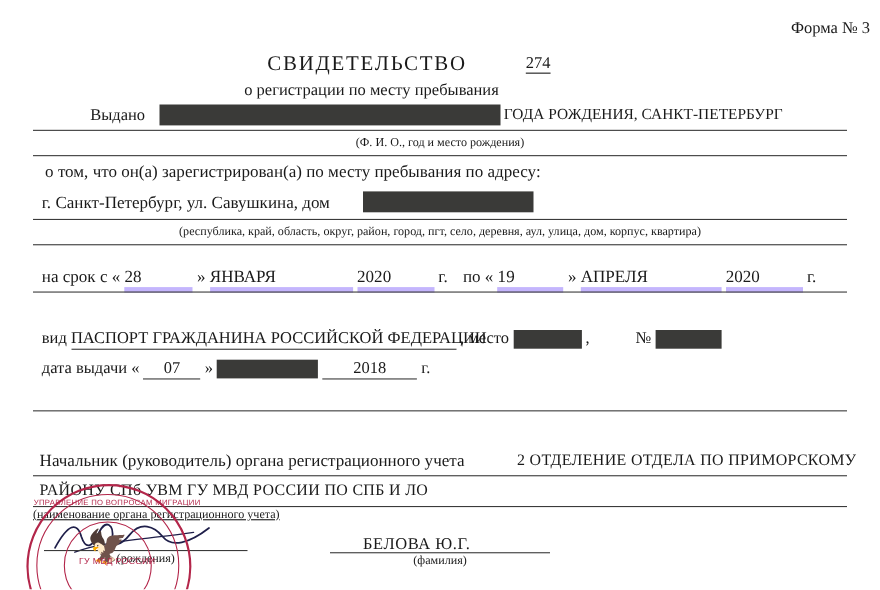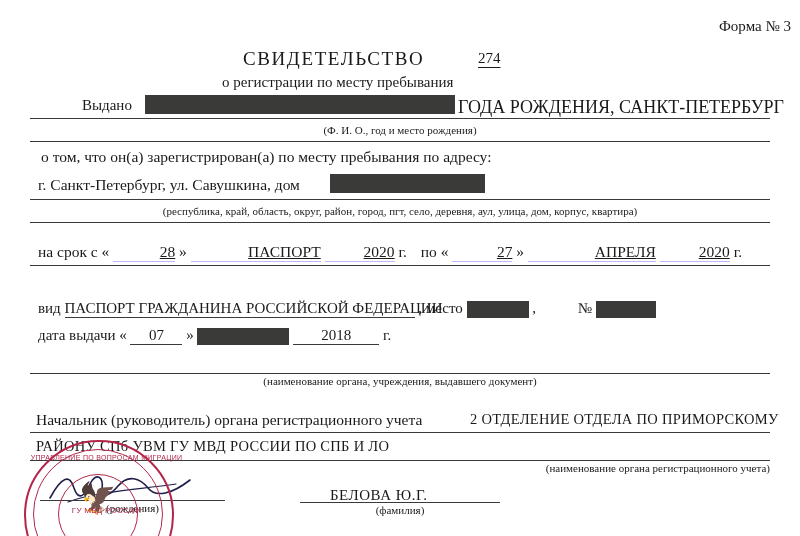--- a/index.html
+++ b/index.html
@@ -47,38 +47,38 @@
     left: 222px;
     top: 74px;
     font-size: 15px;
     text-align: center;
   }
 
   
   #issued-label { left: 82px; top: 97px; font-size: 15px; }
   #issued-rule { left: 30px; top: 118px; width: 740px; }
   #issued-redact { left: 145px; top: 95px; width: 310px; height: 19px; }
-  #issued-tail { left: 458px; top: 97px; font-size: 18px; }
+  #issued-tail { left: 458px; top: 97px; font-size: 14px; }
 
   #fio-caption { left: 30px; top: 124px; width: 740px; text-align: center; font-size: 11px; }
 
   #rule2 { left: 30px; top: 141px; width: 740px; }
 
   #about-line { left: 41px; top: 148px; font-size: 15.5px; }
 
   #addr-line { left: 38px; top: 176px; font-size: 15.5px; }
   #addr-redact { left: 330px; top: 174px; width: 155px; height: 19px; }
   #rule3 { left: 30px; top: 199px; width: 740px; }
 
   #addr-caption { left: 30px; top: 205px; width: 740px; text-align: center; font-size: 11px; }
   #rule4 { left: 30px; top: 222px; width: 740px; }
 
   
   #term { left: 38px; top: 243px; font-size: 15.5px; white-space: nowrap; }
-  #term .u { display: inline-block; border-bottom: 1px solid #c4b5fd; text-align: right; text-decoration: underline; }
+  #term .u { display: inline-block; border-bottom: 5px solid #c4b5fd; text-align: left; }
   #rule5 { left: 30px; top: 265px; width: 740px; }
 
   
   #doc-intro { left: 38px; top: 273px; font-size: 15.5px; }
   #doc-type-row { left: 38px; top: 300px; font-size: 15px; white-space: nowrap; }
   #doc-type-row .u { display: inline-block; border-bottom: 1px solid #3a3a3a; text-align: center; }
   #series-redact { width: 62px; height: 17px; }
   #num-redact { width: 60px; height: 17px; }
 
   #doc-date-row { left: 38px; top: 327px; font-size: 15px; white-space: nowrap; }
@@ -88,21 +88,21 @@
   #organ-line { left: 36px; top: 353px; font-size: 14.5px; letter-spacing: .4px; }
   #rule6 { left: 30px; top: 373px; width: 740px; }
   #organ-caption { left: 30px; top: 375px; width: 740px; text-align: center; font-size: 11px; }
 
   
   #chief-row { left: 36px; top: 411px; font-size: 15.5px; }
   #chief-value { left: 470px; top: 411px; font-size: 14.5px; letter-spacing: .3px; }
   #rule7 { left: 30px; top: 432px; width: 740px; }
   #chief-row2 { left: 36px; top: 438px; font-size: 14.5px; letter-spacing: .3px; }
   #rule8 { left: 30px; top: 460px; width: 740px; }
-  #chief-caption { left: 30px; top: 462px; width: 740px; text-align: right; font-size: 11px; }
+  #chief-caption { left: 30px; top: 462px; width: 740px; text-align: left; font-size: 11px; text-decoration: underline; }
 
   
   #sign-rule { left: 40px; top: 500px; width: 185px; }
   #sign-caption { left: 40px; top: 502px; width: 185px; text-align: center; font-size: 11px; }
   #fam-name { left: 330px; top: 487px; font-size: 15px; letter-spacing: .5px; }
   #fam-rule { left: 300px; top: 502px; width: 200px; }
   #fam-caption { left: 300px; top: 504px; width: 200px; text-align: center; font-size: 11px; }
 
   
   #signature-mark {
@@ -158,26 +158,26 @@
   <div id="addr-redact" class="abs redact"></div>
   <div id="rule3" class="abs ln"></div>
   <div id="addr-caption" class="abs">(республика, край, область, округ, район, город, пгт, село, деревня, аул, улица, дом, корпус, квартира)</div>
   <div id="rule4" class="abs ln"></div>
 
   <div id="term" class="abs">
     <span>на срок с</span>
     <span>«</span>
     <span class="u" style="width:62px;">28</span>
     <span>»</span>
-    <span class="u" style="width:130px;">ПАСПОРТ</span>
+    <span class="u" style="width:130px;">ЯНВАРЯ</span>
     <span class="u" style="width:70px;">2020</span>
     <span>г.</span>
     <span style="margin-left:10px">по</span>
     <span>«</span>
-    <span class="u" style="width:60px;">27</span>
+    <span class="u" style="width:60px;">19</span>
     <span>»</span>
     <span class="u" style="width:128px;">АПРЕЛЯ</span>
     <span class="u" style="width:70px;">2020</span>
     <span>г.</span>
   </div>
   <div id="rule5" class="abs ln"></div>
 
 
   <div id="doc-type-row" class="abs">
     <span>вид</span>
@@ -193,21 +193,20 @@
     <span>дата выдачи</span>
     <span>«</span>
     <span class="u" style="width:52px;">07</span>
     <span>»</span>
     <span class="redact" id="month-redact"></span>
     <span class="u" style="width:86px;">2018</span>
     <span>г.</span>
   </div>
 
   <div id="rule6" class="abs ln"></div>
-  <div id="organ-caption" class="abs">(наименование органа, учреждения, выдавшего документ)</div>
 
   <div id="chief-row" class="abs">Начальник (руководитель) органа регистрационного учета</div>
   <div id="chief-value" class="abs">2 ОТДЕЛЕНИЕ ОТДЕЛА  ПО ПРИМОРСКОМУ</div>
   <div id="rule7" class="abs ln"></div>
   <div id="chief-row2" class="abs">РАЙОНУ СПб УВМ  ГУ  МВД  РОССИИ  ПО СПБ  И  ЛО</div>
   <div id="rule8" class="abs ln"></div>
   <div id="chief-caption" class="abs">(наименование органа регистрационного учета)</div>
 
   <svg id="signature-mark" class="abs" viewBox="0 0 160 36">
     <path d="M6 28 C 18 6, 26 4, 30 18 C 34 30, 40 28, 46 14 C 52 2, 60 6, 58 20 C 57 28, 66 26, 74 16 C 84 4, 96 8, 104 18 C 112 28, 128 24, 146 10" fill="none" stroke="#1f1f4a" stroke-width="1.6" stroke-linecap="round"></path>

